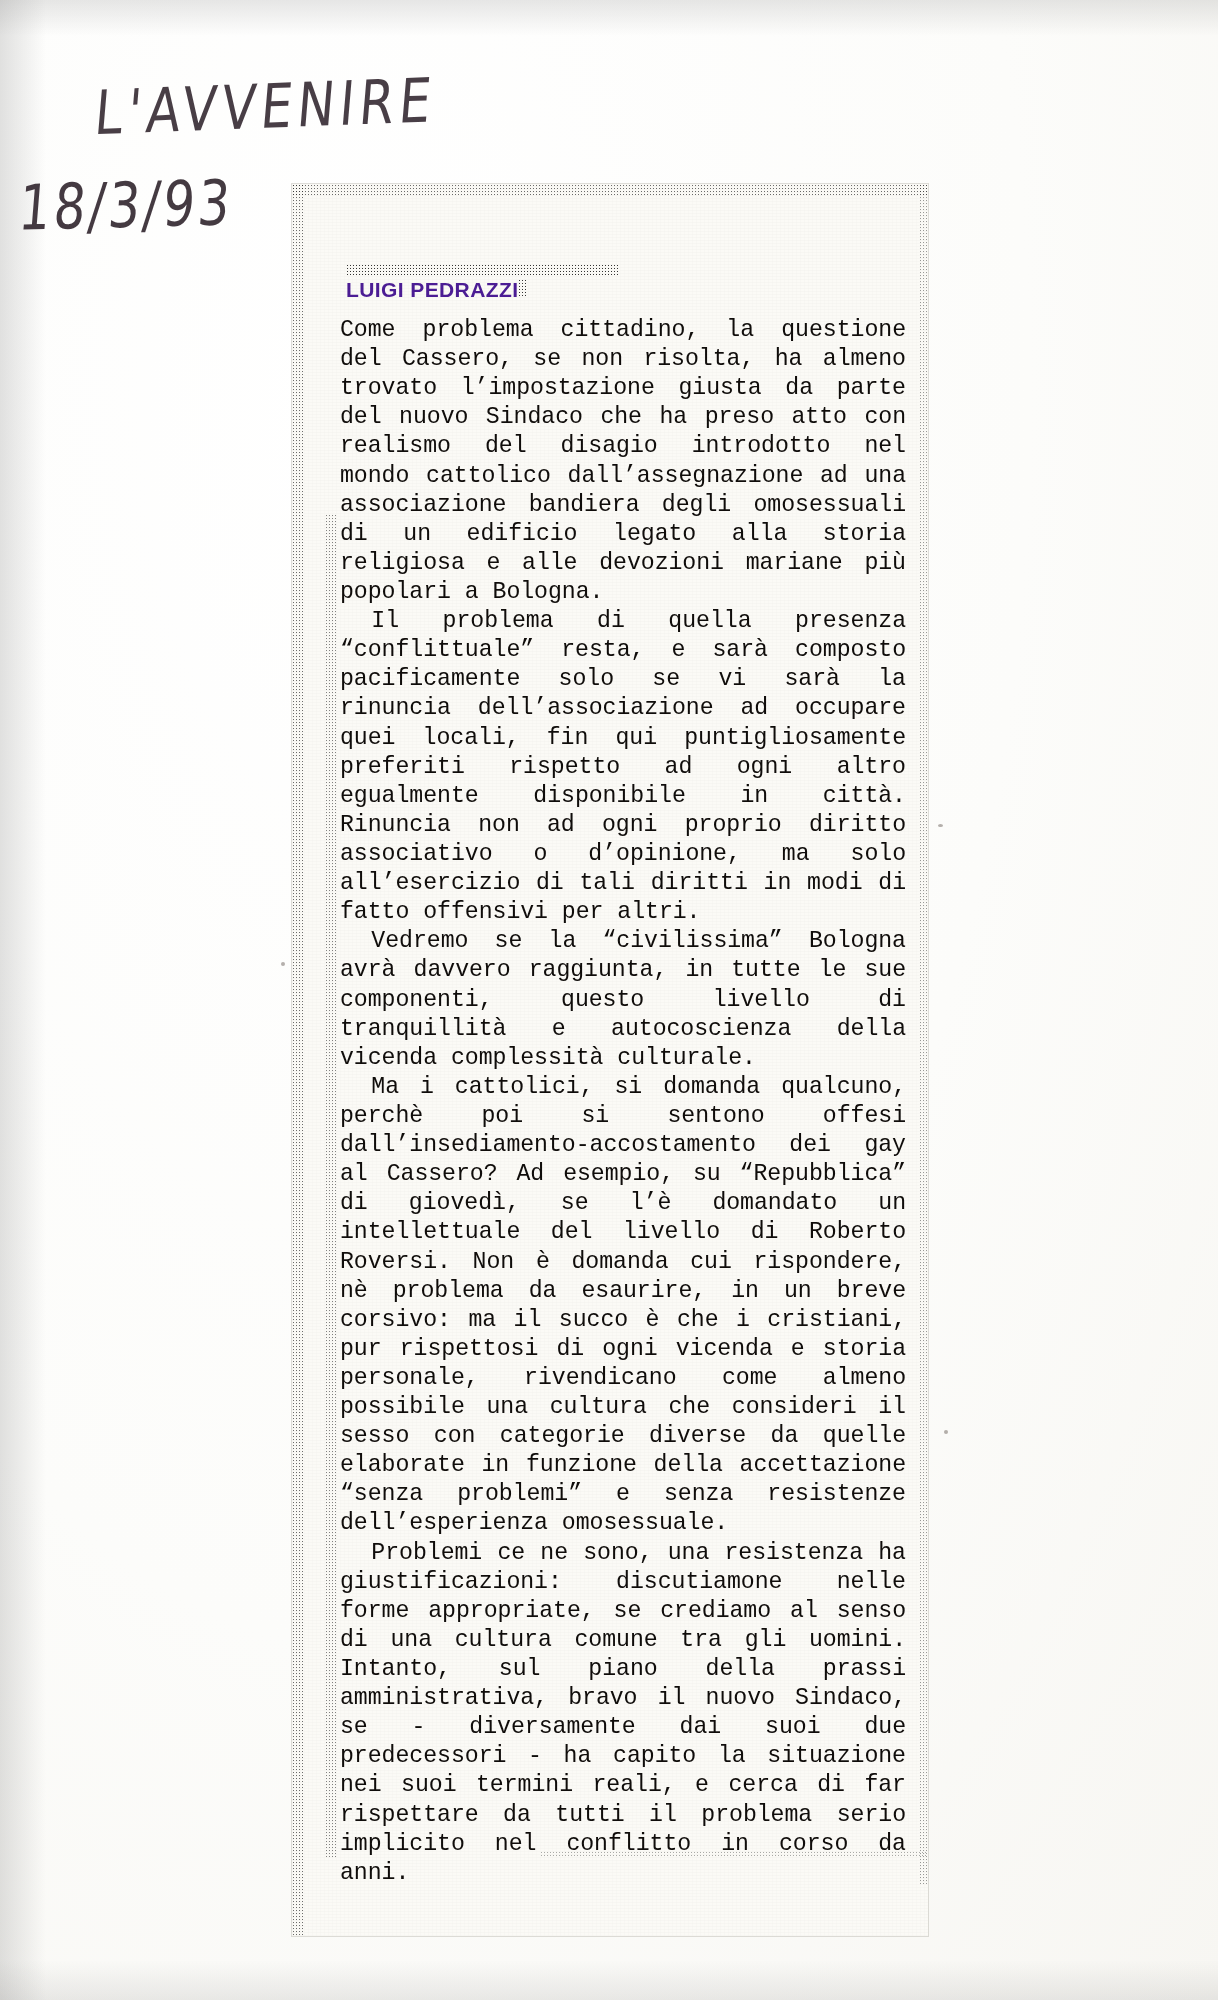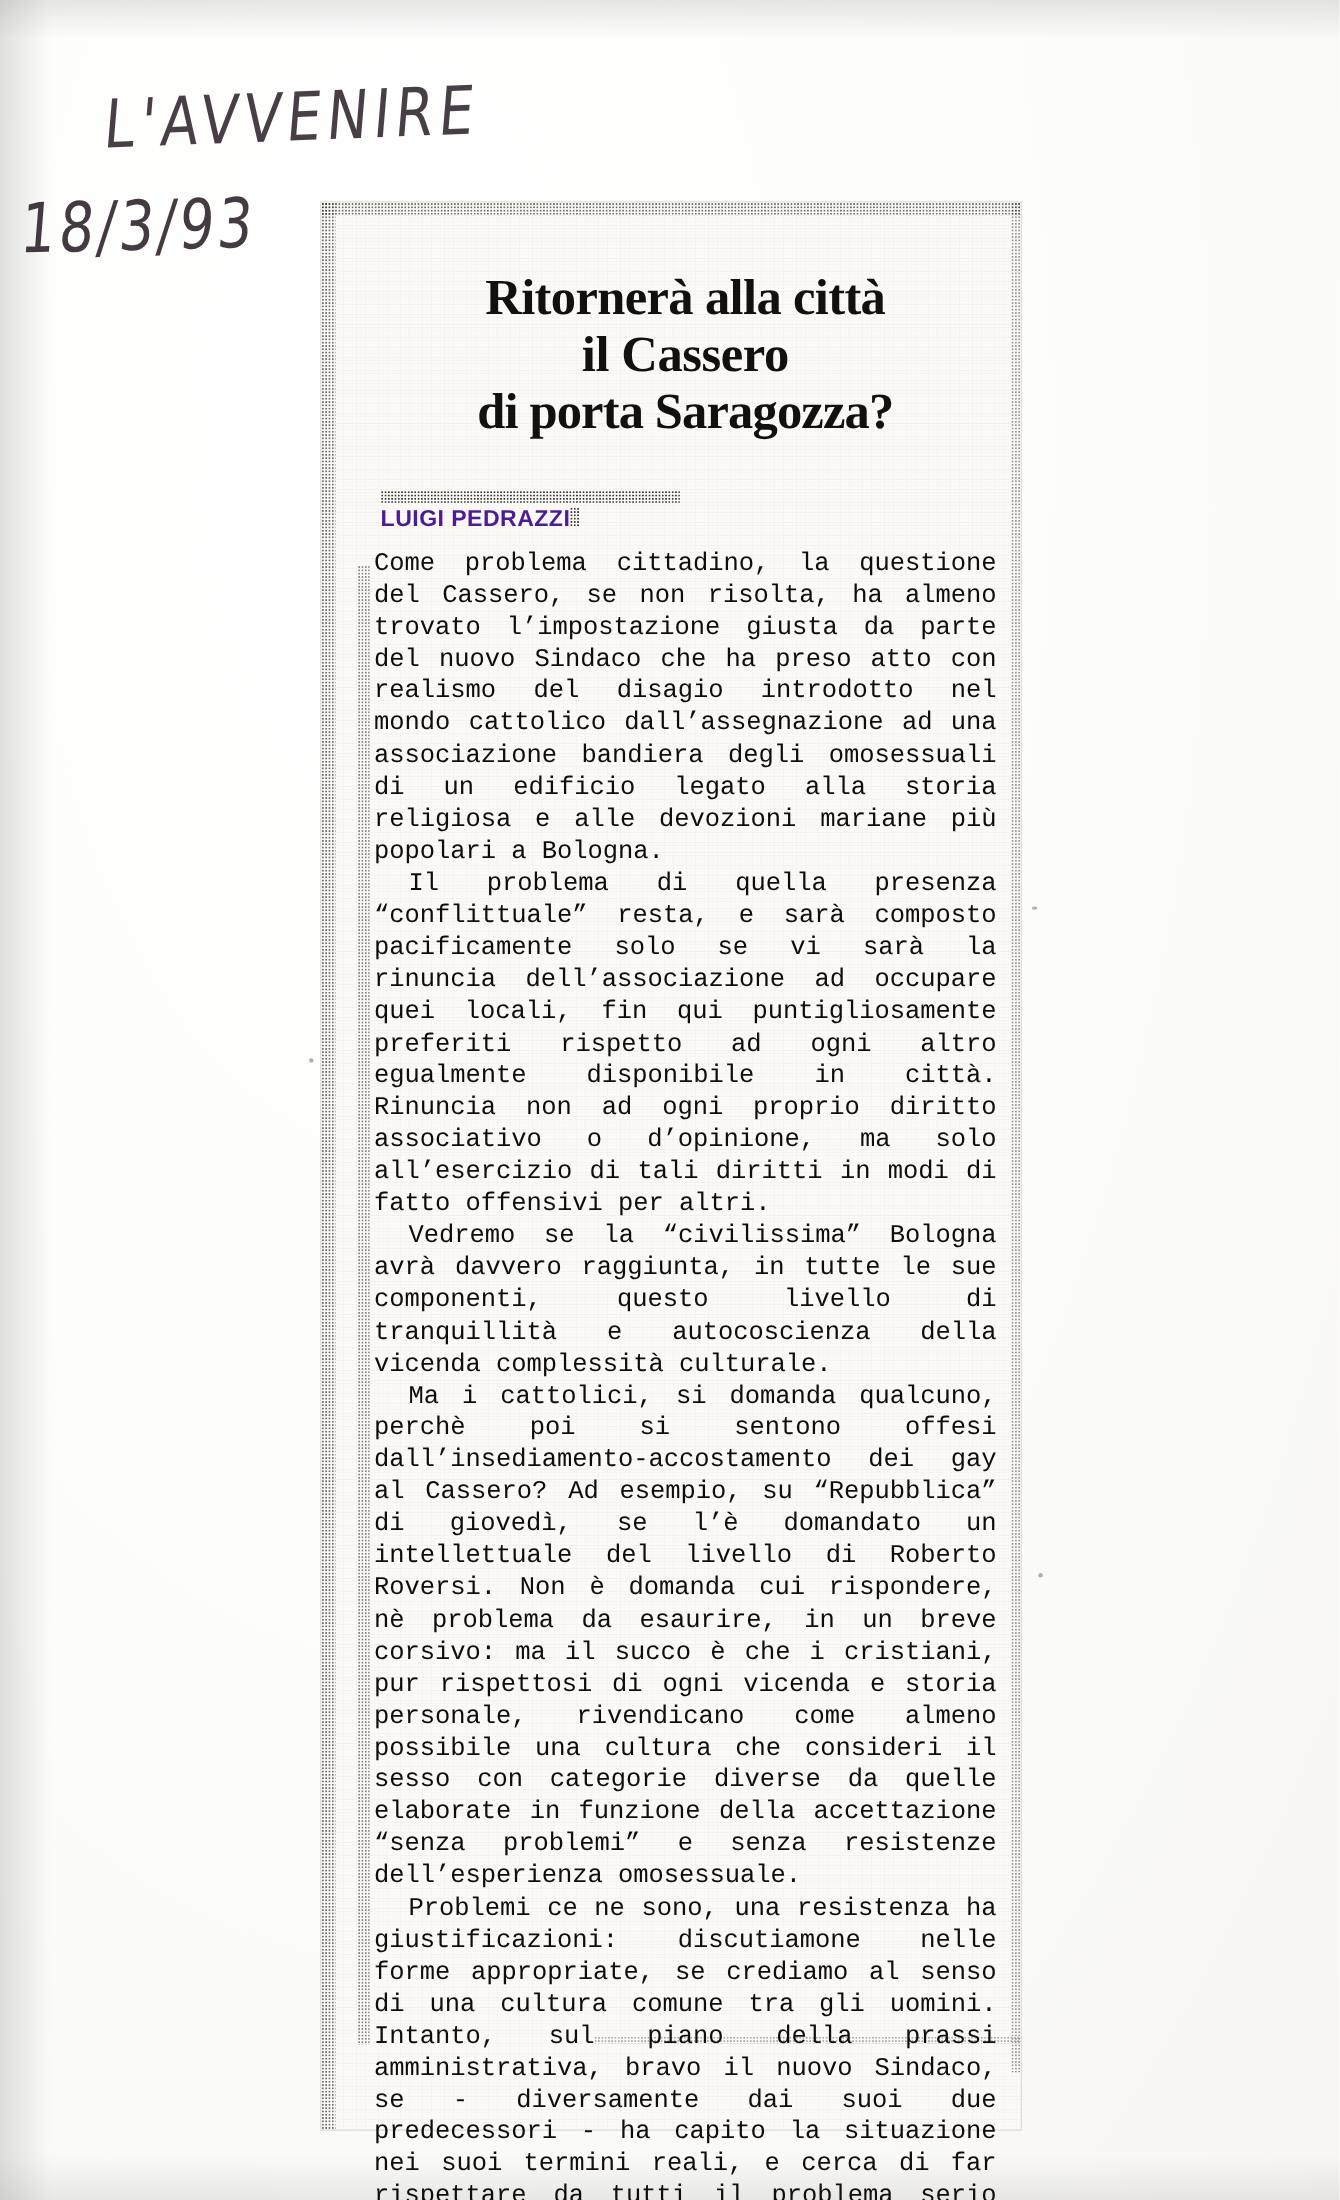--- a/index.html
+++ b/index.html
@@ -223,25 +223,20 @@
   <div class="clipping">
 
     <div class="frame-rule frame-top"></div>
     <div class="frame-rule frame-left"></div>
     <div class="frame-rule frame-right"></div>
     <div class="frame-rule frame-bottom"></div>
     <div class="gutter-rule"></div>
 
     <div class="content">
 
-      <h1 class="headline">
-        <span class="hl-line hl-1">Ritornerà alla città</span>
-        <span class="hl-line hl-2">il Cassero</span>
-        <span class="hl-line hl-3">di porta Saragozza?</span>
-      </h1>
 
       <div class="byline-block">
         <div class="byline-bar"></div>
         <span class="byline-name">LUIGI PEDRAZZI</span>
       </div>
 
       <div class="article-body">
         <p class="first">Come problema cittadino, la questione del Cassero, se non risolta, ha almeno trovato l’impostazione giusta da parte del nuovo Sindaco che ha preso atto con realismo del disagio introdotto nel mondo cattolico dall’assegnazione ad una associazione bandiera degli omosessuali di un edificio legato alla storia religiosa e alle devozioni mariane più popolari a Bologna.</p>
         <p>Il problema di quella presenza “conflittuale” resta, e sarà composto pacificamente solo se vi sarà la rinuncia dell’associazione ad occupare quei locali, fin qui puntigliosamente preferiti rispetto ad ogni altro egualmente disponibile in città. Rinuncia non ad ogni proprio diritto associativo o d’opinione, ma solo all’esercizio di tali diritti in modi di fatto offensivi per altri.</p>
         <p>Vedremo se la “civilissima” Bologna avrà davvero raggiunta, in tutte le sue componenti, questo livello di tranquillità e autocoscienza della vicenda complessità culturale.</p>

